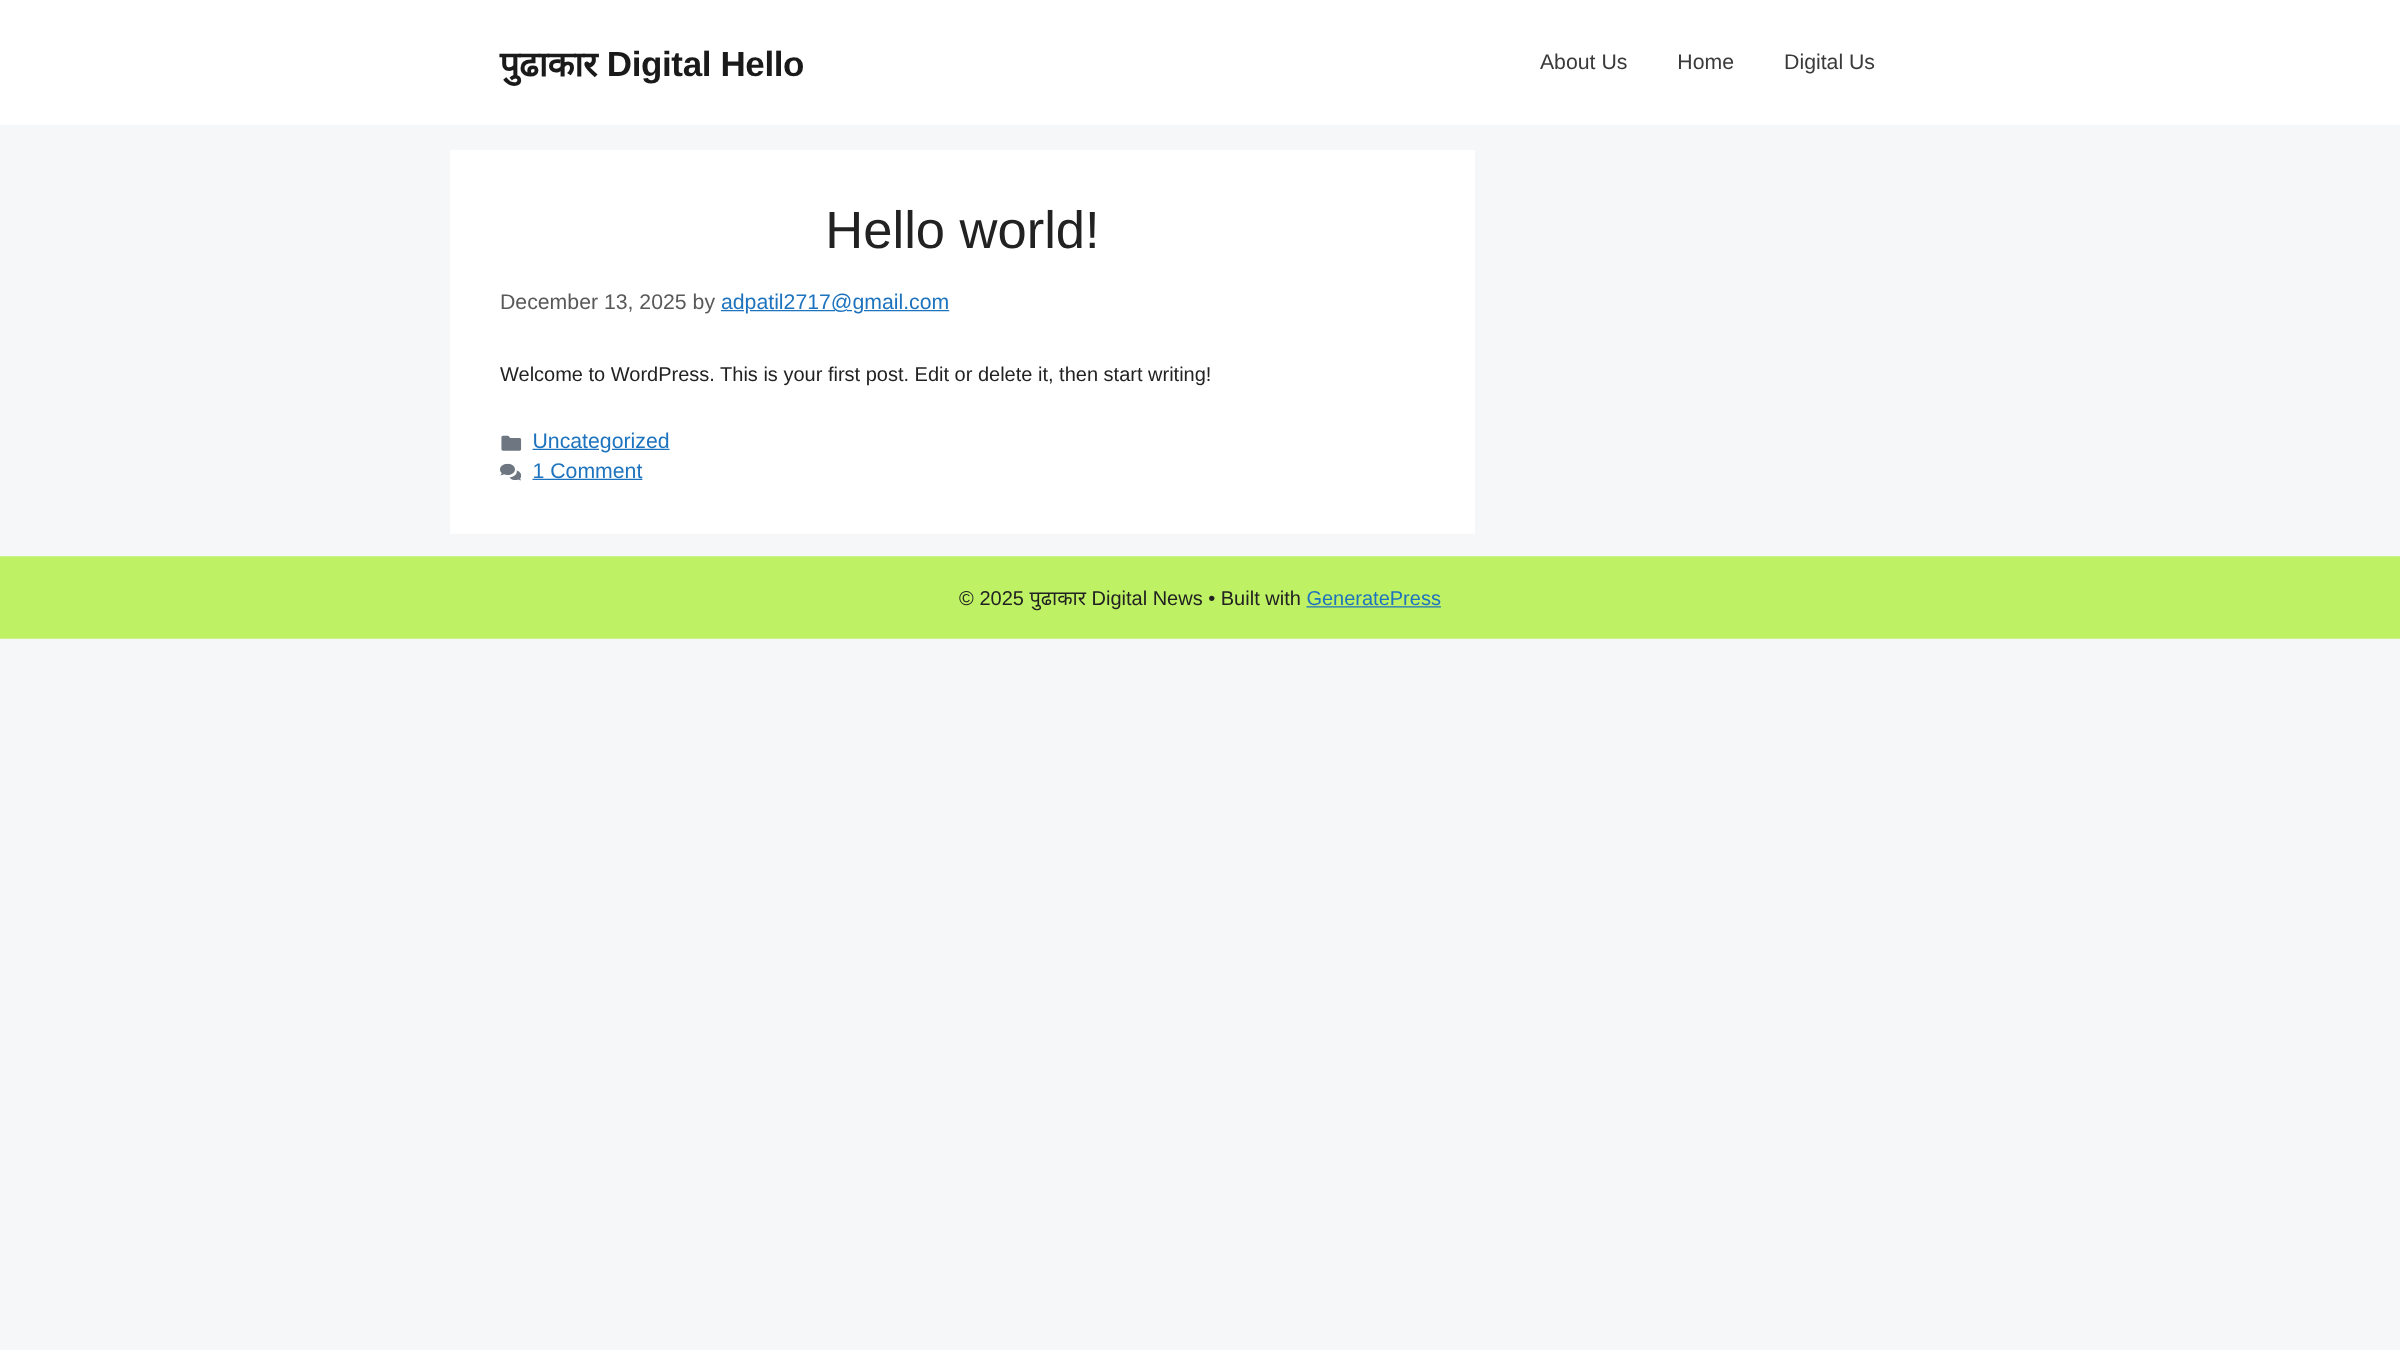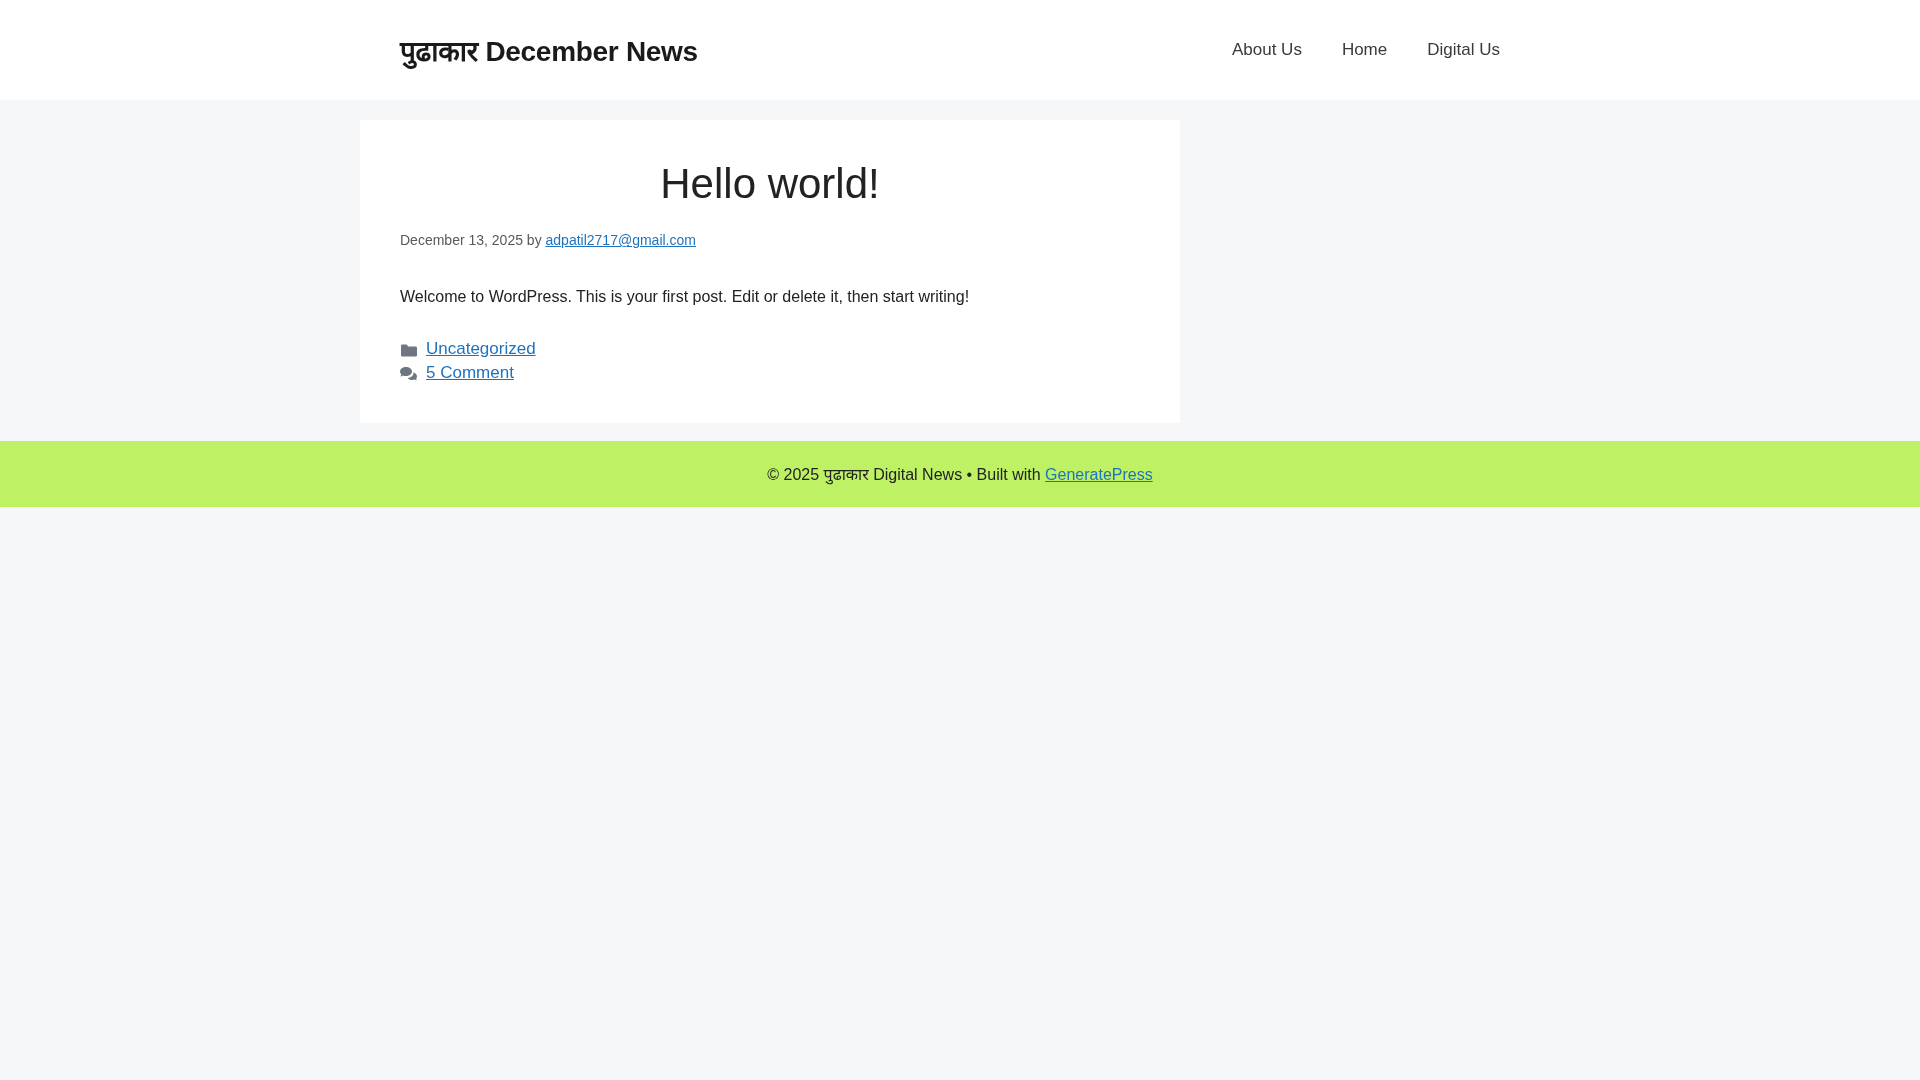--- a/index.html
+++ b/index.html
@@ -65,21 +65,21 @@
   }
   .entry-title {
     margin: 0 0 10px 0;
     font-size: 42px;
     line-height: 1.15;
     font-weight: 400;
     color: #222222;
     text-align: center;
   }
   .entry-meta {
-    font-size: 14px;
+    font-size: 17px;
     color: #595959;
     margin-top: 24px;
   }
   a.link {
     color: #1e73be;
     text-decoration: underline;
   }
   .entry-content {
     margin: 38px 0 0 0;
     font-size: 16px;
@@ -116,21 +116,21 @@
     text-align: center;
     font-size: 16px;
     color: #222222;
   }
 </style>
 </head>
 <body>
 
 <header class="site-header">
   <div class="header-inner">
-    <a href="#" class="site-title">पुढाकार December News</a>
+    <a href="#" class="site-title">पुढाकार Digital Hello</a>
     <nav class="main-nav">
       <ul>
         <li>
           <a href="#">About Us</a>
         </li>
         <li>
           <a href="#">Home</a>
         </li>
         <li>
           <a href="#">Digital Us</a>
@@ -162,21 +162,21 @@
         </span>
         <a href="#" class="link">Uncategorized</a>
       </div>
       <div class="meta-row">
         <span class="meta-icon">
           <svg width="17" height="14" viewBox="0 0 17 14">
             <path d="M6 0 C2.7 0 0 2 0 4.5 C0 5.6 0.5 6.6 1.4 7.4 C1.2 8.2 0.7 8.9 0.2 9.3 C1.3 9.3 2.3 8.9 3 8.4 C3.9 8.8 4.9 9 6 9 C9.3 9 12 7 12 4.5 C12 2 9.3 0 6 0 Z"></path>
             <path d="M13.4 5.3 C13.4 5.3 13.5 5.7 13.5 6 C13.5 8.8 10.7 10.8 7.6 10.9 C8.5 12.1 10.3 13 12.3 13 C13.2 13 14 12.8 14.8 12.5 C15.4 12.9 16.2 13.2 17 13.2 C16.6 12.9 16.2 12.3 16.1 11.7 C16.7 11.1 17 10.3 17 9.5 C17 7.6 15.5 6 13.4 5.3 Z"></path>
           </svg>
         </span>
-        <a href="#" class="link">5 Comment</a>
+        <a href="#" class="link">1 Comment</a>
       </div>
     </footer>
 
   </article>
 </main>
 
 <footer class="site-footer">
   <span>© 2025 पुढाकार Digital News • Built with</span>
   <a href="#" class="link">GeneratePress</a>
 </footer>

